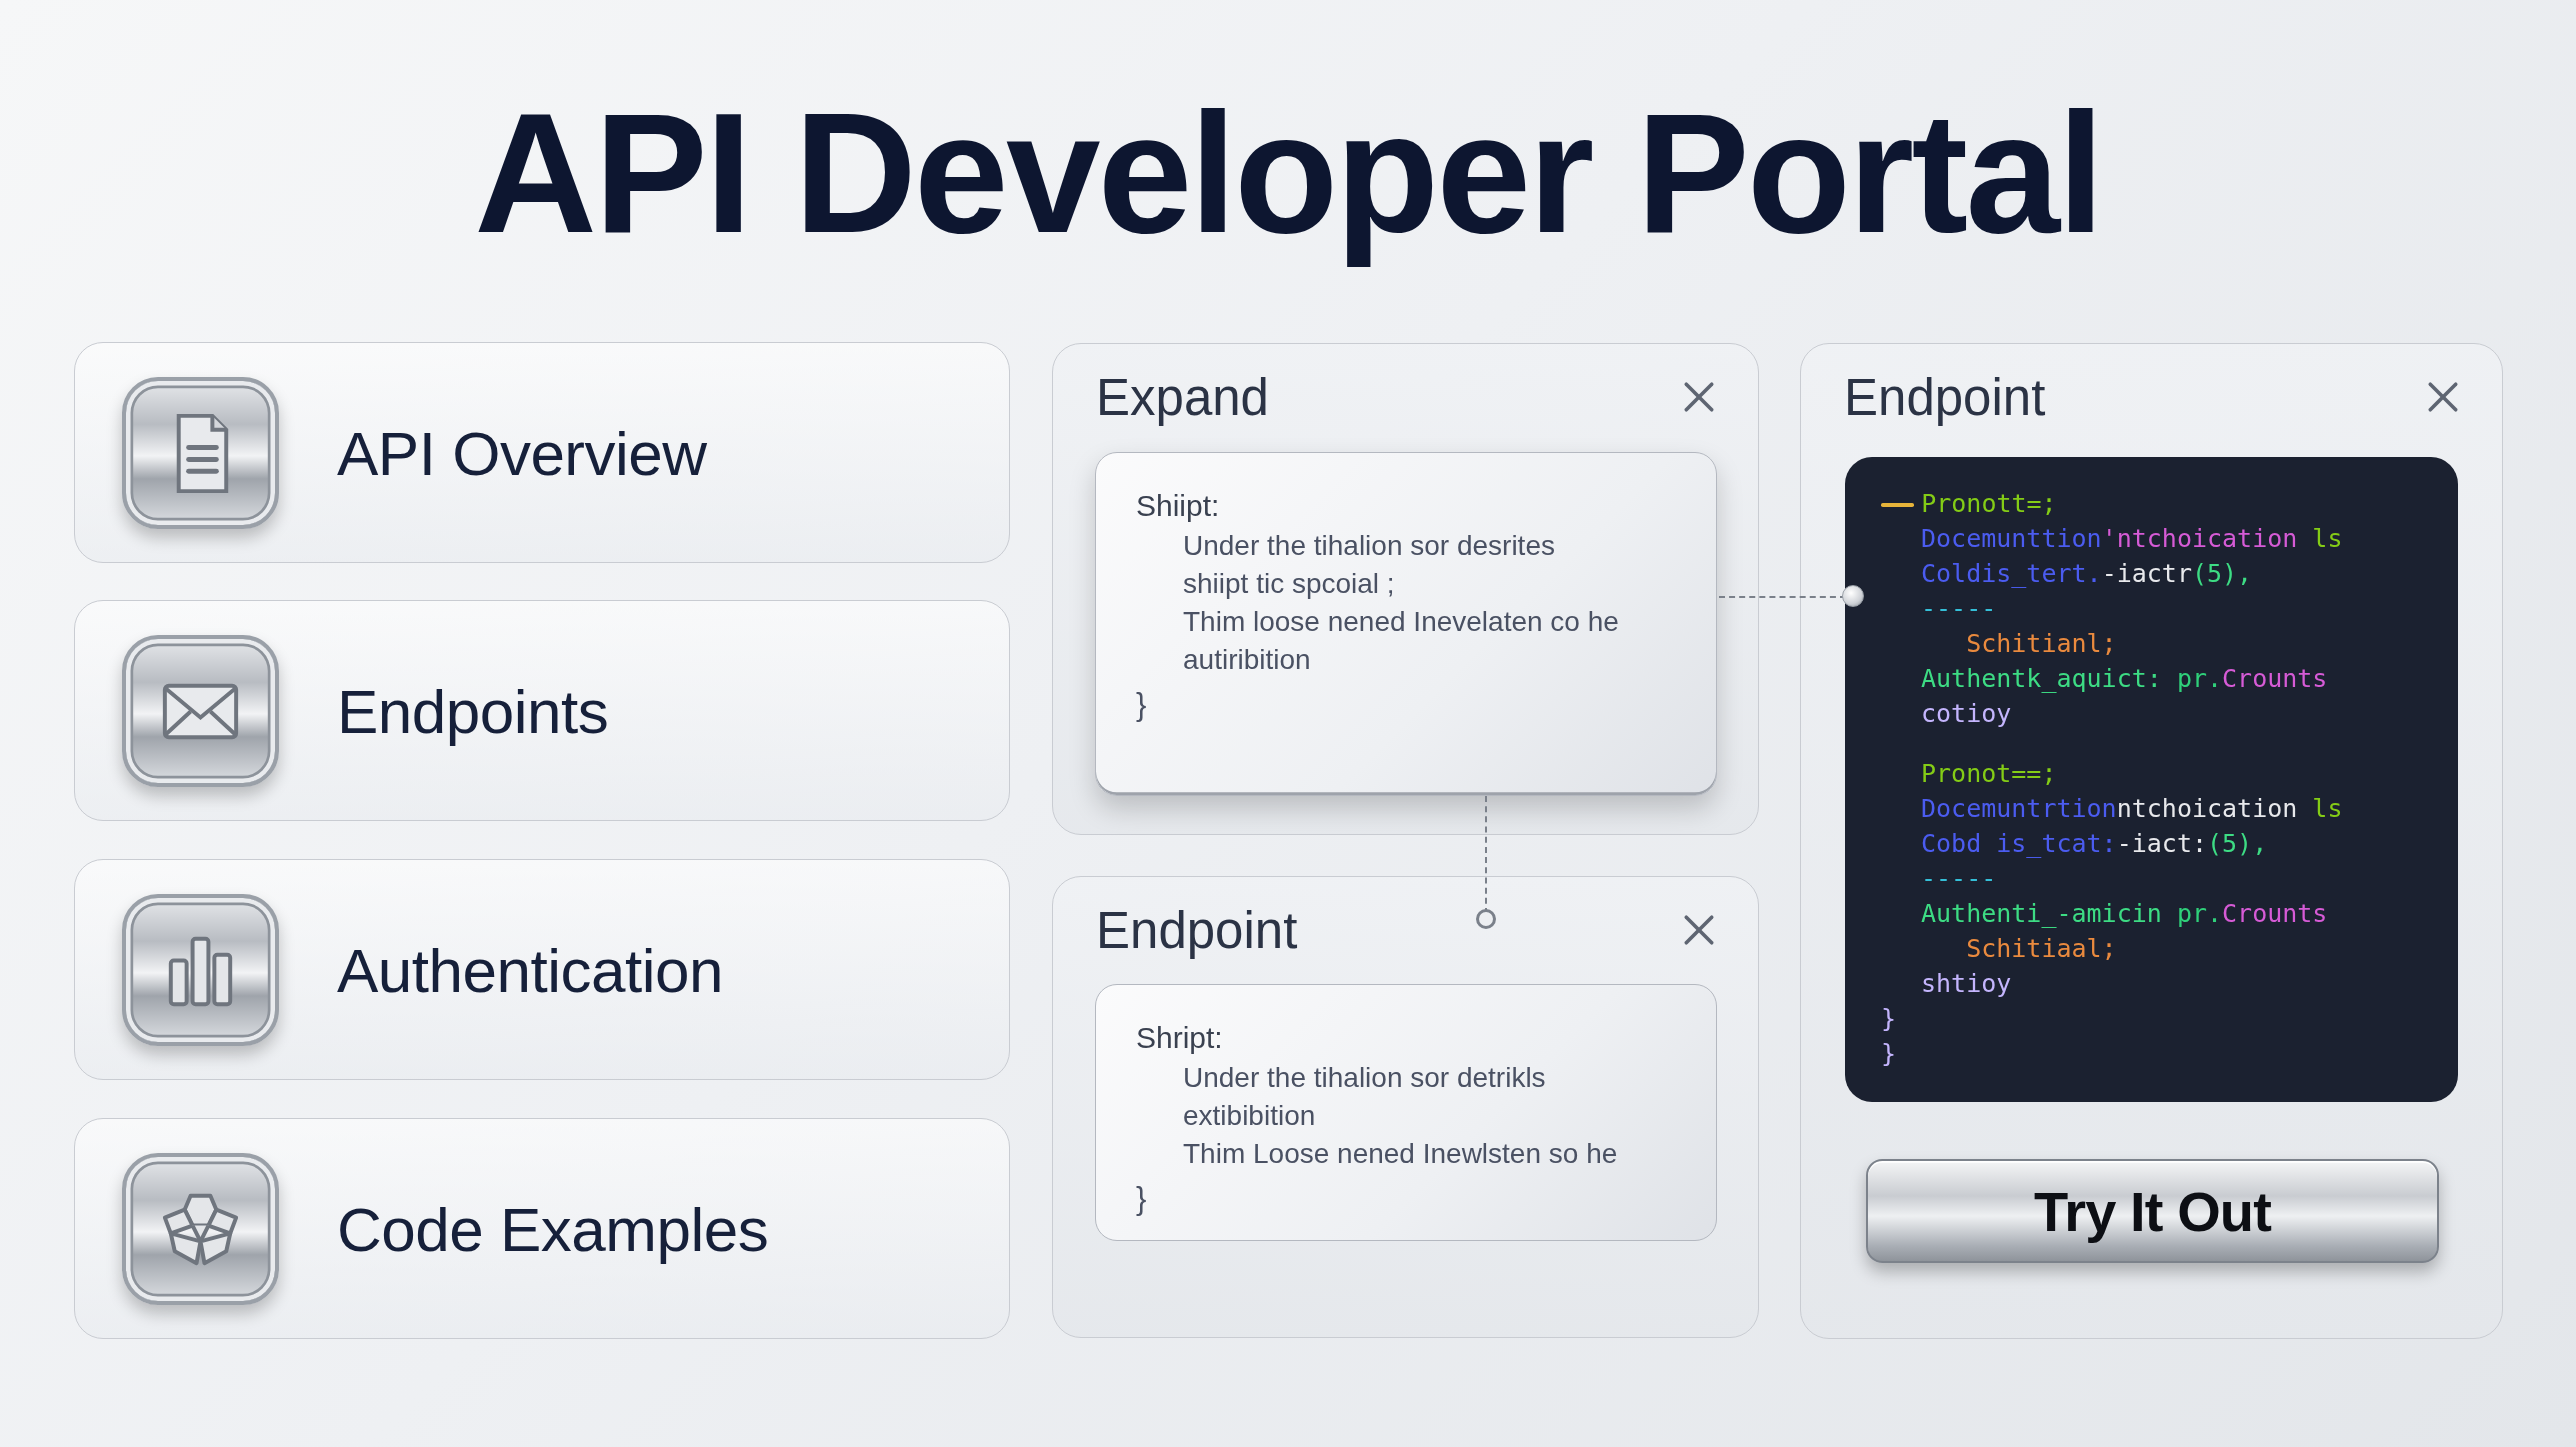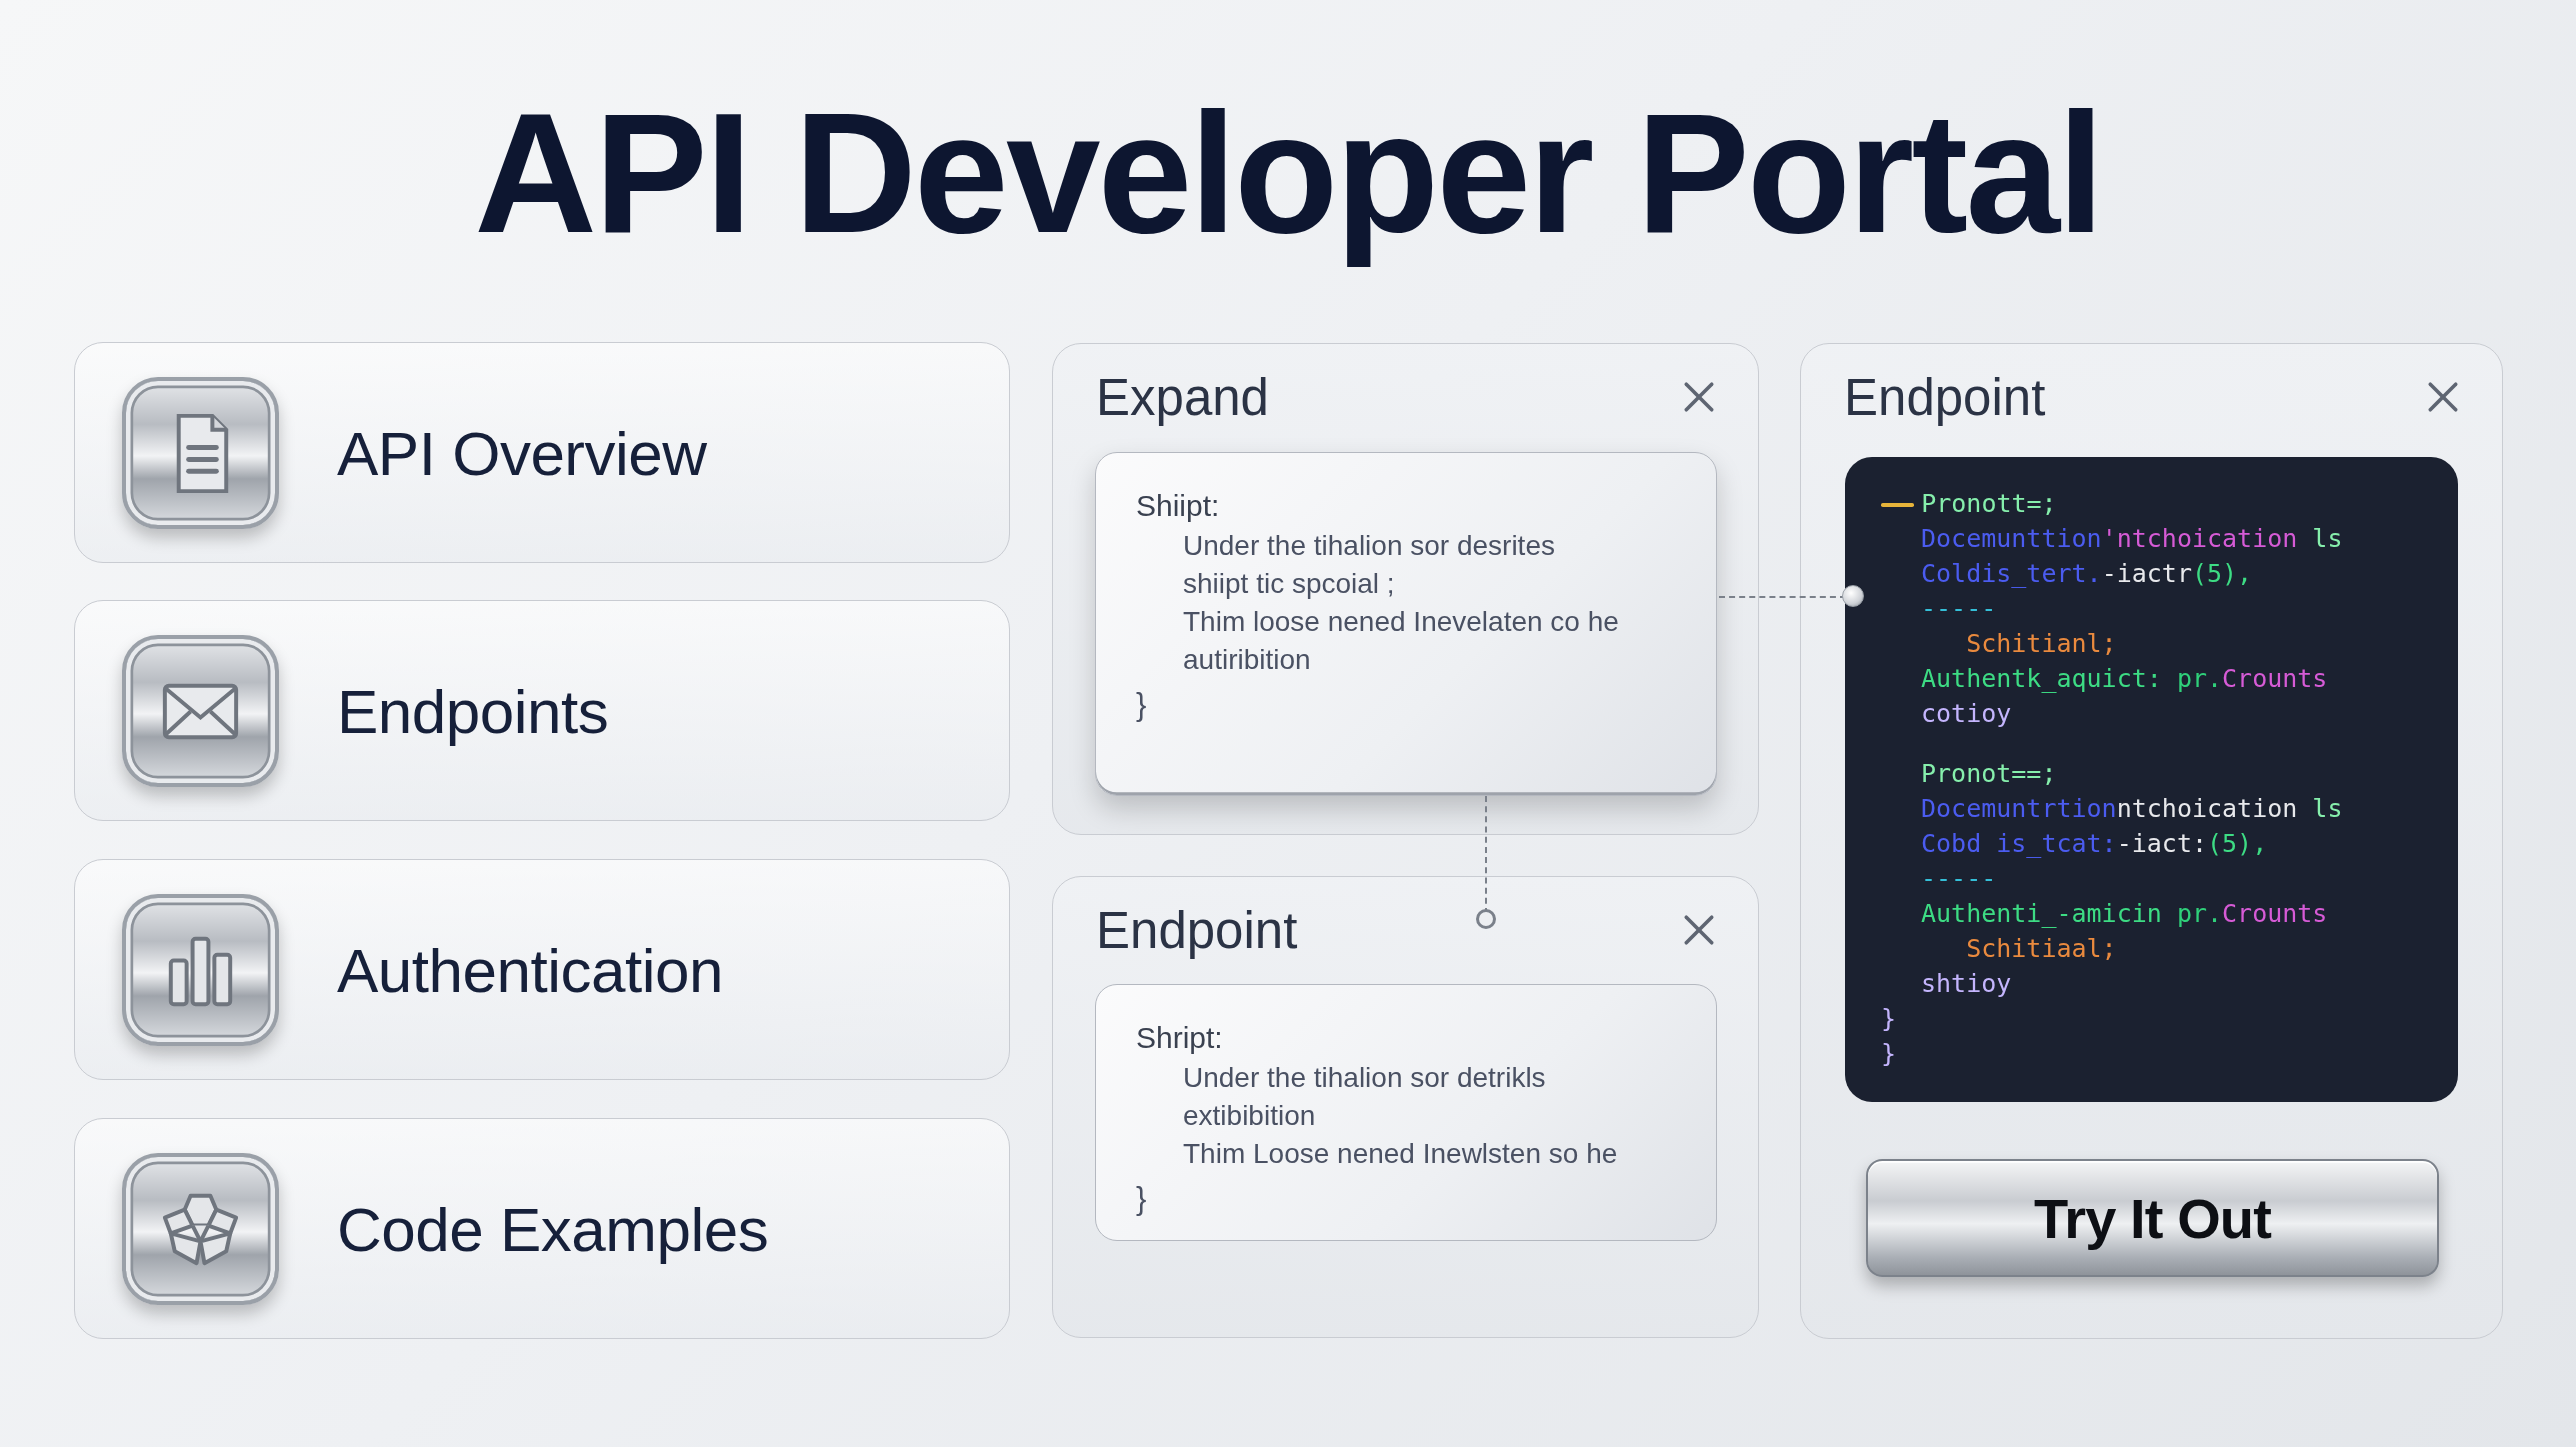--- a/index.html
+++ b/index.html
@@ -65,31 +65,31 @@
   .code-panel {
     position: absolute; left: 1845px; top: 457px; width: 613px; height: 645px;
     background: #1b2130; border-radius: 27px;
     padding: 29px 0 0 36px;
     font-family: "DejaVu Sans Mono", "Liberation Mono", monospace;
     font-size: 25px; line-height: 35px; color: #e4e6ea;
   }
   .code-line { white-space: pre; height: 35px; }
   .code-gap { height: 25px; }
   .dash-marker { display: inline-block; width: 33px; height: 4.5px; background: #e7b43a; vertical-align: middle; margin-right: 7.2px; border-radius: 1.8px; }
-  .c-blue { color: #86efac; }
+  .c-blue { color: #84cc16; }
   .c-indigo { color: #4b5cf0; }
   .c-white { color: #e8e9ec; }
   .c-green { color: #3ddc84; }
   .c-green2 { color: #2fd07a; }
   .c-orange { color: #ea8a3e; }
   .c-pink { color: #d65bd6; }
   .c-teal { color: #35c0d8; }
   .c-grey { color: #c4b5fd; }
   .try-btn {
-    position: absolute; left: 1866px; top: 1159px; width: 573px; height: 118px;
+    position: absolute; left: 1866px; top: 1159px; width: 573px; height: 104px;
     border-radius: 16.3px;
     border: 2.7px solid #7c828b;
     background: linear-gradient(180deg, #f4f5f6 0%, #c9ccd1 35%, #eef0f2 55%, #a9aeb5 85%, #8f949b 100%);
     box-shadow: 0 9px 16.3px rgba(0,0,0,0.25), inset 0 1.8px 0 #ffffff;
     display: flex; align-items: center; justify-content: center;
     font-size: 56px; font-weight: 700; color: #0d0f14; letter-spacing: -0.9px;
     cursor: pointer;
   }
   
   .h-dash {

